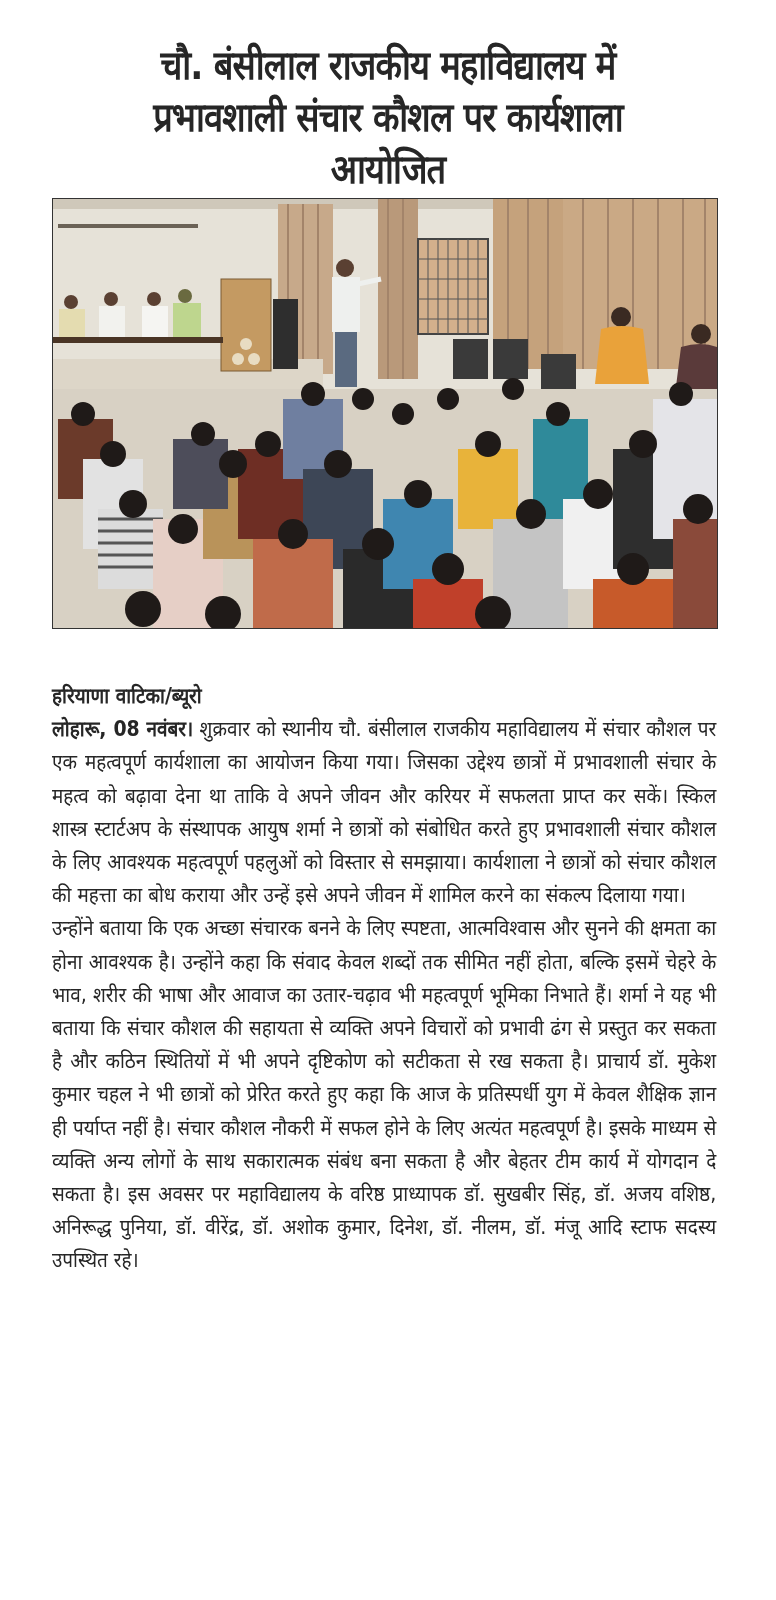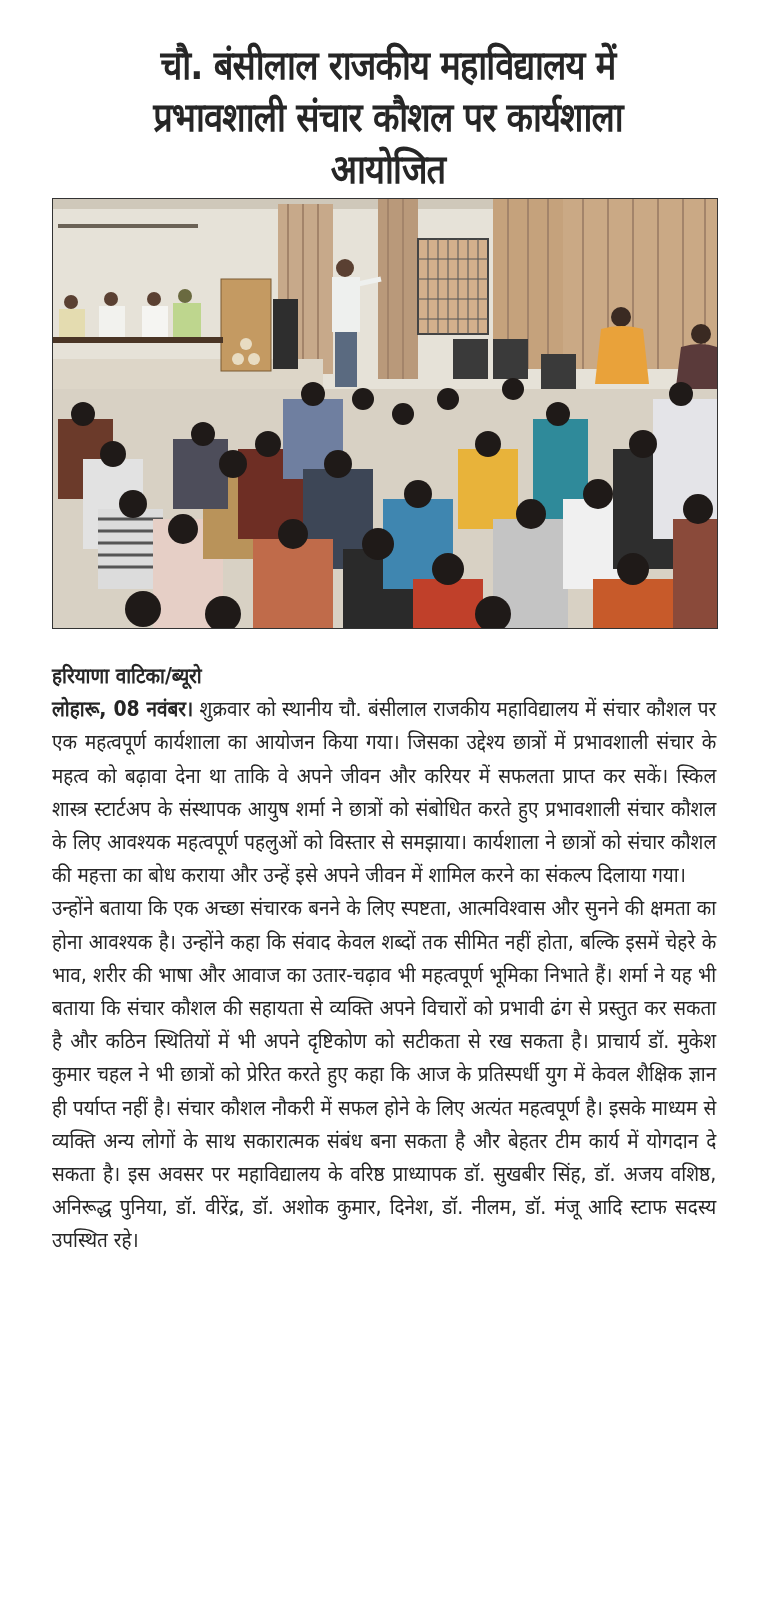--- a/index.html
+++ b/index.html
@@ -18,21 +18,21 @@
   }
   .headline span { display: block; }
   .photo {
     position: absolute; left: 52px; top: 198px; width: 664px; height: 429px;
     border: 1px solid #333;
     overflow: hidden;
     background: #d9d3c7;
   }
   .photo svg { display: block; width: 100%; height: 100%; }
   .article {
-    position: absolute; left: 52px; top: 660px; width: 664px;
+    position: absolute; left: 52px; top: 680px; width: 664px;
     font-family: "DejaVu Sans", sans-serif;
     font-size: 21px;
     line-height: 33.2px;
     color: #262626;
   }
   .byline { font-weight: bold; display: block; }
   .para { display: block; text-align: justify; text-align-last: left; }
   .dateline { font-weight: bold; }
   .article-inner { transform: scaleX(0.9); transform-origin: left top; width: 738px; }
 </style>

